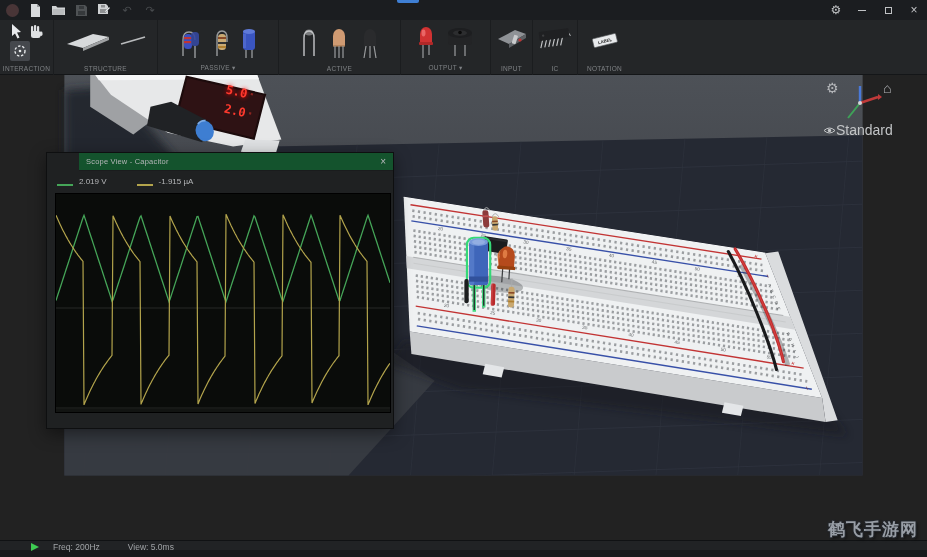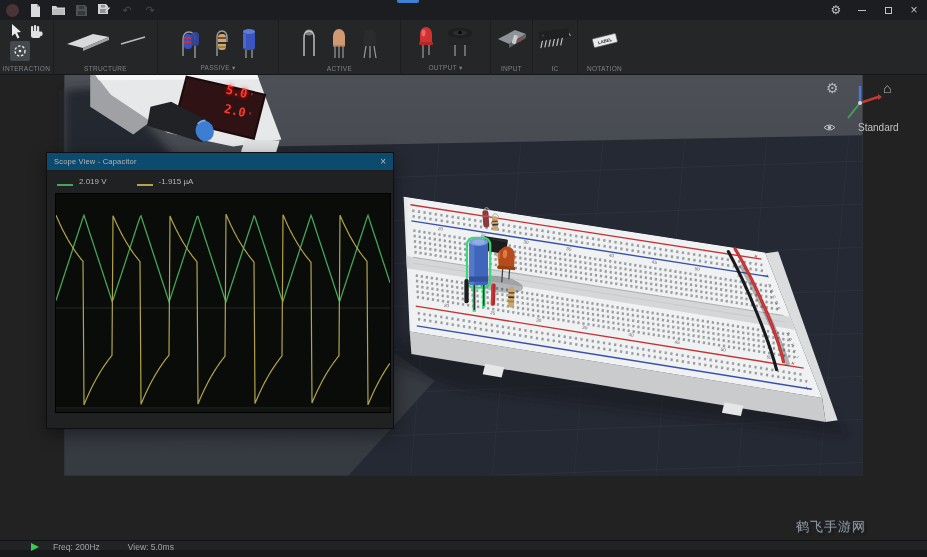--- a/index.html
+++ b/index.html
@@ -39,48 +39,48 @@
               justify-content:center; }
   .cursor-row { position:absolute; left:10px; top:3px; display:flex; gap:4px; }
 
   
   .viewport { position:absolute; left:0; top:75px; width:927px; height:465px; z-index:1; }
   .viewport svg.scene { position:absolute; left:0; top:0; }
   .view-controls { position:absolute; right:0; top:0; width:110px; height:70px; z-index:5; }
   .vc-gear { position:absolute; left:9px; top:5px; font-size:14px; color:#b4b6b9; }
   .vc-home { position:absolute; left:66px; top:5px; font-size:14px; color:#b4b6b9; }
   .vc-gizmo { position:absolute; left:21px; top:8px; }
-  .vc-view { position:absolute; left:6px; top:47px; display:flex; align-items:center; gap:22px;
-             color:#c2c4c6; font-size:10px; }
+  .vc-view { position:absolute; left:6px; top:47px; display:flex; align-items:center; gap:0;
+             color:#c2c4c6; font-size:14px; }
 
   
   .scope { position:absolute; left:46px; top:152px; width:348px; height:277px;
            background:#1f2122; border:1px solid #0e0f10; z-index:20;
            box-shadow:0 5px 16px rgba(0,0,0,.45); }
-  .scope-head { height:18px; background:#0c4a6e; display:flex; align-items:center;
-                padding:0 7px; border-bottom:1px solid #1a1c1d; }
+  .scope-head { height:18px; background:#14532d; display:flex; align-items:center;
+                padding:0 7px; border-bottom:1px solid #1a1c1d;margin-left:32px; }
   .scope-title { font-size:7.5px; color:#b4b6b8; letter-spacing:.2px; }
   .scope-close { margin-left:auto; color:#b8babc; font-size:10px; line-height:1; }
   .scope-legend { height:21px; display:flex; align-items:center; padding-left:10px; gap:30px; }
   .leg-item { display:flex; align-items:flex-end; gap:6px; }
   .leg-swatch { width:16px; height:2px; }
   .leg-val { font-size:8px; color:#b4b6b8; }
   .scope-plot { position:absolute; left:8px; top:40px; width:336px; height:220px;
                 background:#0a0c0a; border:1px solid #000; }
 
   
   .statusbar { position:absolute; left:0; top:540px; width:927px; height:17px;
                background:linear-gradient(#212325 55%, #17191b 55%);
                border-top:1px solid #101214; display:flex; align-items:flex-start; z-index:50; }
   .play-btn { width:0; height:0; border-left:8px solid #3ecb52; border-top:4.5px solid transparent;
               border-bottom:4.5px solid transparent; margin:2px 0 0 31px; }
   .status-text { font-size:8.5px; color:#a0a3a6; margin:1px 0 12px 14px; display:flex; gap:28px; }
 
-  .watermark { position:absolute; left:796px; top:518px; z-index:60; font-size:13px;
-               font-weight:normal; color:#989ea6; letter-spacing:1px;
+  .watermark { position:absolute; left:828px; top:518px; z-index:60; font-size:17px;
+               font-weight:bold; color:#989ea6; letter-spacing:1px;
                font-family:"DejaVu Sans",sans-serif;
                text-shadow:1px 1px 0 #23262b,-1px -1px 0 #23262b,1px -1px 0 #23262b,
                            -1px 1px 0 #23262b,2px 2px 3px rgba(0,0,0,.55); }
 
   .seg-digits { font-family:"DejaVu Sans Mono",monospace; font-weight:bold; }
 </style>
 </head>
 <body>
 
 <div class="titlebar">

